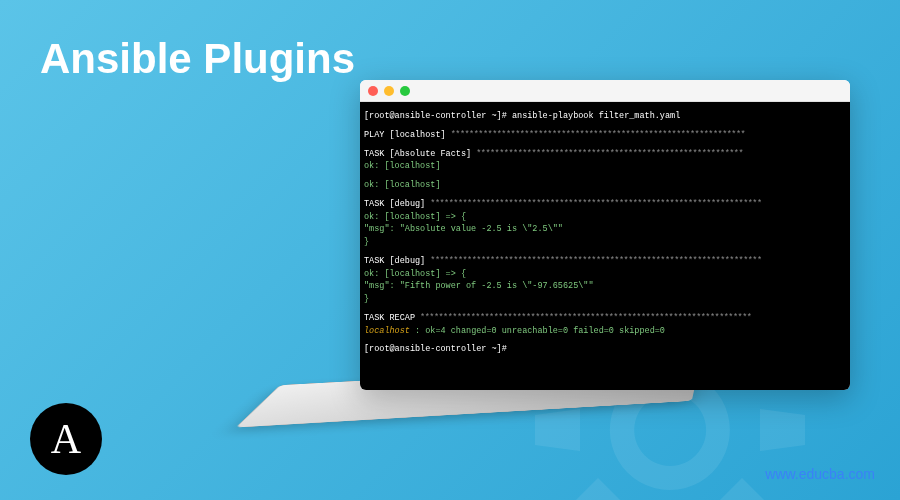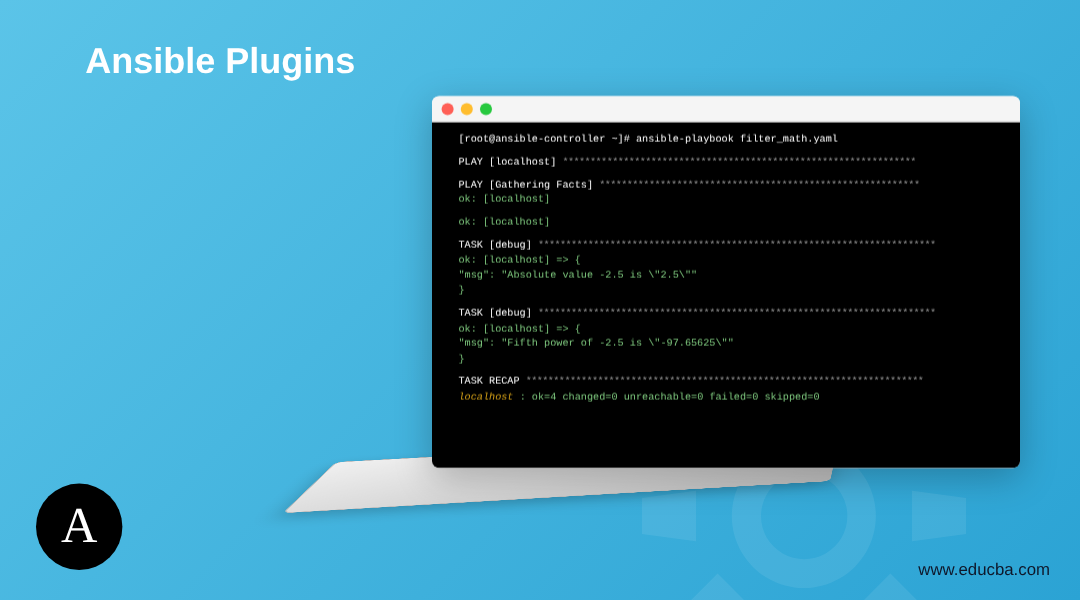--- a/index.html
+++ b/index.html
@@ -21,23 +21,22 @@
       bottom: -80px;
       width: 300px;
       height: 300px;
       opacity: 0.08;
     }
     .title {
       position: absolute;
       top: 35px;
       left: 40px;
       color: #ffffff;
-      font-size: 30px;
+      font-size: 42px;
       font-weight: bold;
-      margin-left: 31px;
     }
     .logo-circle {
       position: absolute;
       bottom: 25px;
       left: 30px;
       width: 72px;
       height: 72px;
       border-radius: 50%;
       background: #000000;
       display: flex;
@@ -47,21 +46,21 @@
     .logo-a {
       color: #ffffff;
       font-size: 42px;
       font-weight: normal;
       font-family: Georgia, serif;
     }
     .watermark {
       position: absolute;
       bottom: 18px;
       right: 25px;
-      color: #0f172a;
+      color: #3b82f6;
       font-size: 14px;
     }
     .laptop-wrap {
       position: absolute;
       left: 310px;
       top: 80px;
       width: 550px;
       height: 380px;
       perspective: 1200px;
     }
@@ -89,21 +88,21 @@
       width: 10px;
       height: 10px;
       border-radius: 50%;
     }
     .dot.red { background: #ff5f56; }
     .dot.yellow { background: #ffbd2e; }
     .dot.green { background: #27c93f; }
     .terminal-body {
       background: #000000;
       height: calc(100% - 22px);
-      padding: 8px 22px;
+      padding: 8px 4px;
       font-family: 'Courier New', monospace;
       font-size: 8.5px;
       line-height: 1.5;
       color: #ffffff;
       overflow: hidden;
     }
     .term-line { white-space: nowrap; }
     .prompt-white { color: #ffffff; }
     .ok-green { color: #7fc97f; }
     .label-white { color: #ffffff; }
@@ -139,38 +138,39 @@
     <div class="titlebar">
       <div class="dot red"></div>
       <div class="dot yellow"></div>
       <div class="dot green"></div>
     </div>
     <div class="terminal-body">
       <div class="term-line prompt-white">[root@ansible-controller ~]# ansible-playbook filter_math.yaml</div>
       <div class="blank"></div>
       <div class="term-line"><span class="label-white">PLAY [localhost] </span><span class="stars">****************************************************************</span></div>
       <div class="blank"></div>
-      <div class="term-line"><span class="label-white">PLAY [Gathering Facts] </span><span class="stars">**********************************************************</span></div>
+      <div class="term-line"><span class="label-white">TASK [Absolute Facts] </span><span class="stars">**********************************************************</span></div>
       <div class="term-line ok-green">ok: [localhost]</div>
       <div class="blank"></div>
       <div class="term-line ok-green">ok: [localhost]</div>
       <div class="blank"></div>
       <div class="term-line"><span class="label-white">TASK [debug] </span><span class="stars">************************************************************************</span></div>
       <div class="term-line ok-green">ok: [localhost] =&gt; {</div>
       <div class="term-line ok-green">    "msg": "Absolute value -2.5 is \"2.5\""</div>
       <div class="term-line ok-green">}</div>
       <div class="blank"></div>
       <div class="term-line"><span class="label-white">TASK [debug] </span><span class="stars">************************************************************************</span></div>
       <div class="term-line ok-green">ok: [localhost] =&gt; {</div>
       <div class="term-line ok-green">    "msg": "Fifth power of -2.5 is \"-97.65625\""</div>
       <div class="term-line ok-green">}</div>
       <div class="blank"></div>
       <div class="term-line"><span class="label-white">TASK RECAP </span><span class="stars">************************************************************************</span></div>
       <div class="term-line"><span class="recap-yellow">localhost</span><span class="ok-green">            : ok=4    changed=0    unreachable=0    failed=0    skipped=0</span></div>
       <div class="blank"></div>
+      <div class="term-line prompt-white">[root@ansible-controller ~]#</div>
     </div>
   </div>
 </div>
 
 <div class="logo-circle">
   <span class="logo-a">A</span>
 </div>
 
 <div class="watermark">www.educba.com</div>
 

